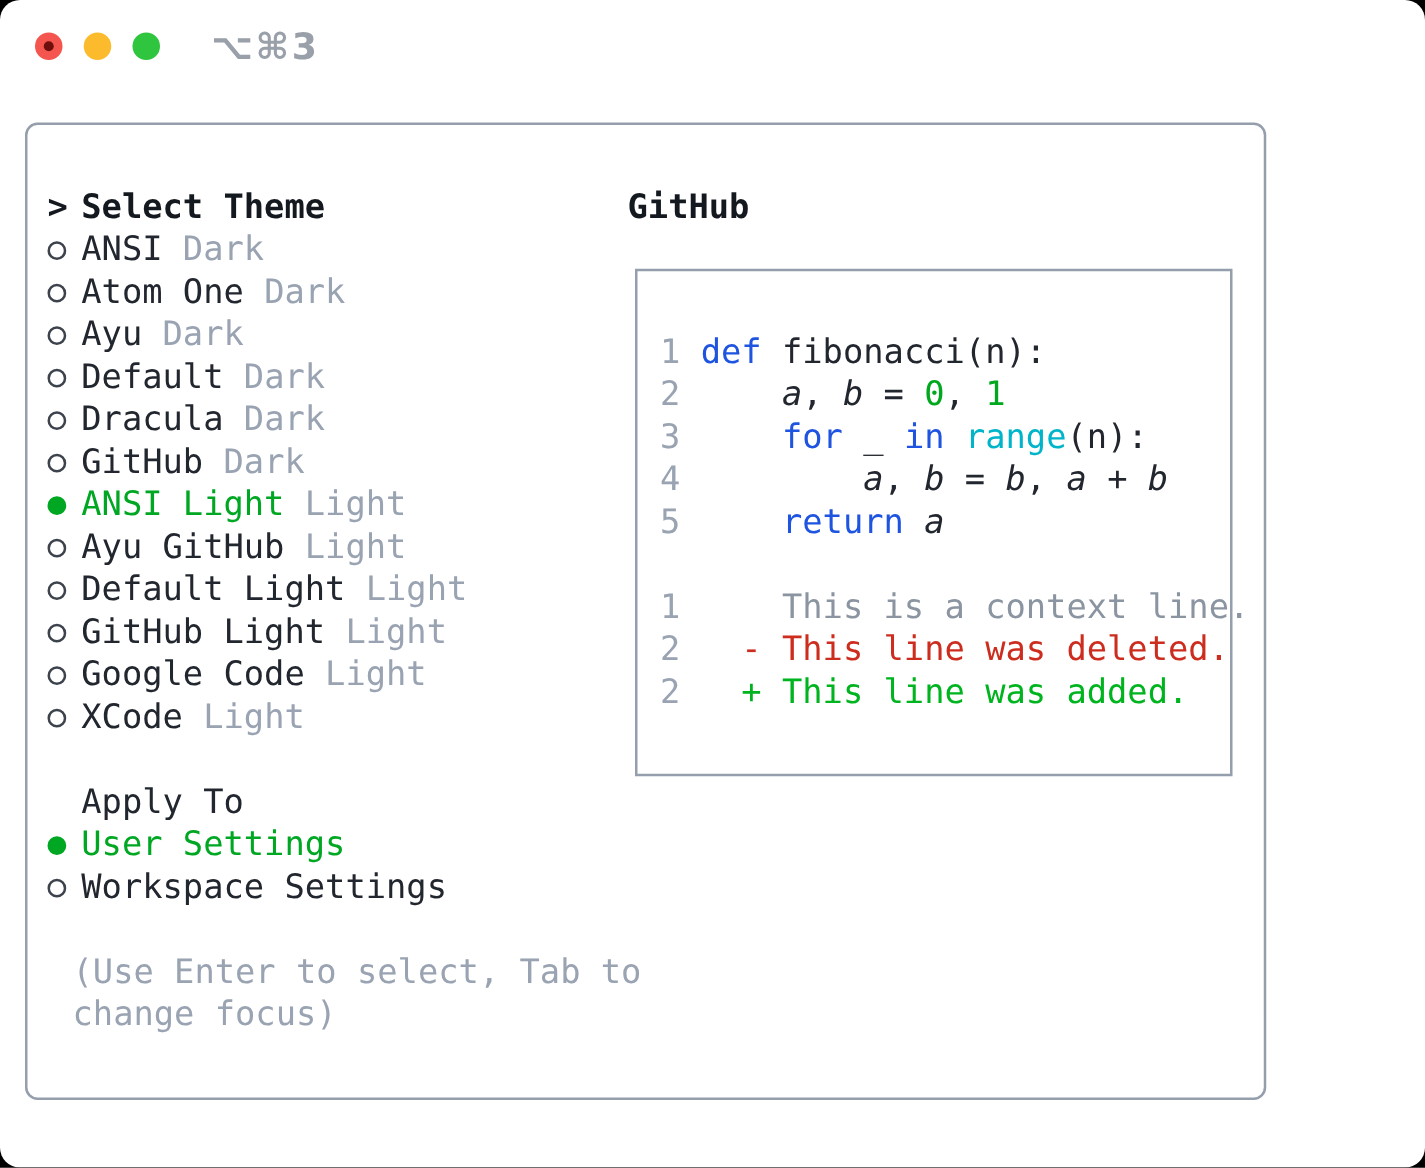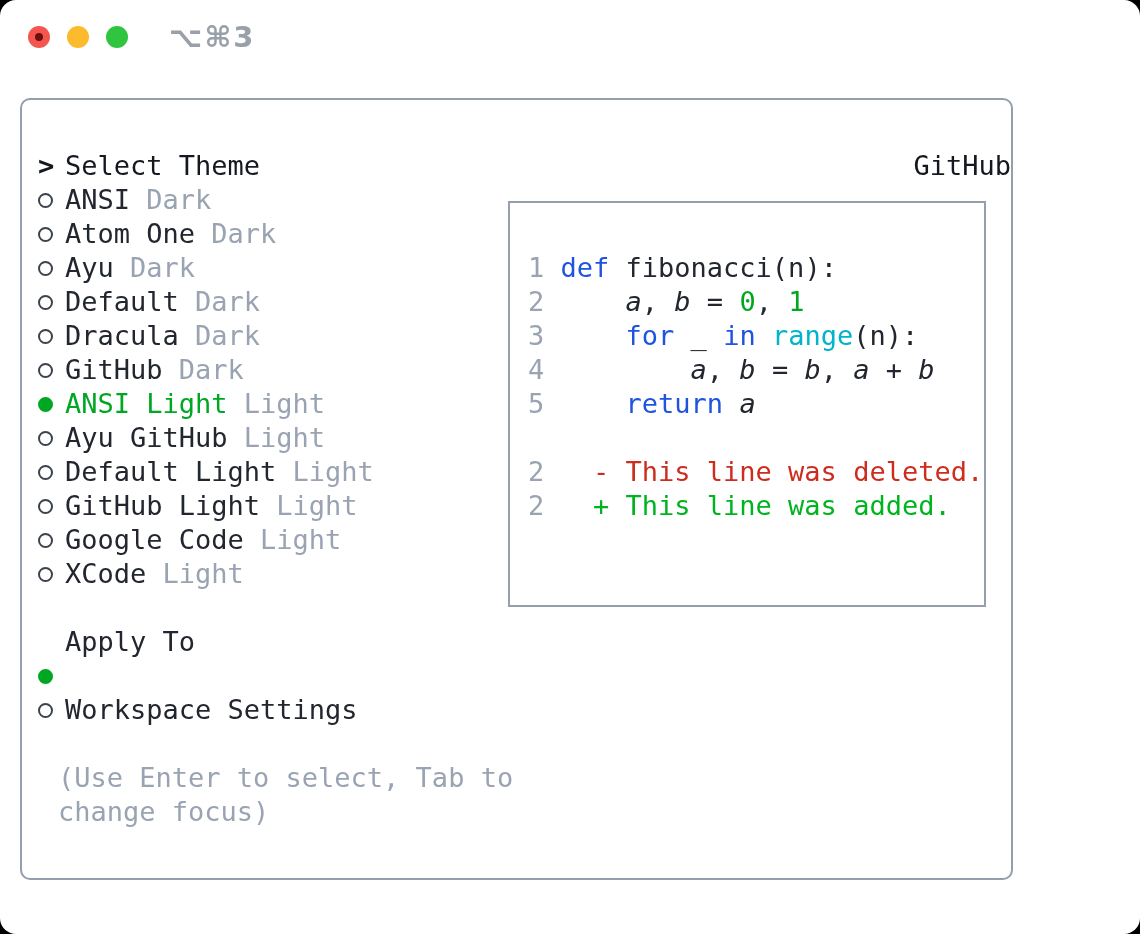--- a/index.html
+++ b/index.html
@@ -55,38 +55,38 @@
     border-radius:10px;
     padding:49px 0 0 16px;
     display:flex;
   }
   .col-left{width:464px;flex:none;}
   .col-right{flex:1;}
   .row{height:34px;line-height:34px;font-size:27px;white-space:pre;display:flex;}
   .blank{height:34px;}
   .marker-cell{width:27px;flex:none;display:inline-flex;align-items:center;}
   .chevron{font-weight:700;color:var(--ink-bold);}
-  .bold-title{font-weight:400;color:var(--ink-bold);text-align:right;}
+  .bold-title{font-weight:700;color:var(--ink-bold);}
   .radio{
     width:11px;height:11px;border-radius:50%;
     border:2px solid #3d434d;display:inline-block;
   }
   .radio.on{background:var(--accent-green);border-color:var(--accent-green);}
   .item-label{color:var(--ink);}
   .item-label.selected{color:var(--accent-green);}
   .item-tag{color:var(--muted-gray);}
   .plain-title{color:var(--ink);}
   .help{
     margin-top:34px;
     font-size:27px;line-height:34px;color:var(--muted-gray);white-space:pre;margin-left:20px;
   }
   
   .preview-title{height:34px;line-height:34px;font-size:27px;}
   .preview-box{
-    margin-top:18px;margin-left:6px;
+    margin-top:32px;margin-left:6px;
     width:478px;height:406px;
     box-sizing:border-box;
     border:2px solid var(--border-gray);
     padding:48px 0 0 18px;
   }
   .code-line,.diff-line{height:34px;line-height:34px;font-size:27px;white-space:pre;}
   .ln{color:var(--muted-gray);}
   .c-kw{color:var(--keyword-blue);}
   .c-fn{color:var(--builtin-cyan);}
   .c-num{color:var(--number-green);}
@@ -128,39 +128,40 @@
           <div class="row"><span class="marker-cell"><span class="radio"></span></span><span class="item-label">Google Code</span><span class="item-tag"> Light</span></div>
           <div class="row"><span class="marker-cell"><span class="radio"></span></span><span class="item-label">XCode</span><span class="item-tag"> Light</span></div>
         </div>
 
       <div class="blank"></div>
 
       <div class="row">
         <span class="marker-cell"></span><span class="plain-title">Apply To</span>
       </div>
       <div id="apply-list">
-          <div class="row"><span class="marker-cell"><span class="radio on"></span></span></div>
+          <div class="row"><span class="marker-cell"><span class="radio on"></span></span><span class="item-label selected">User Settings</span></div>
           <div class="row"><span class="marker-cell"><span class="radio"></span></span><span class="item-label">Workspace Settings</span></div>
         </div>
 
       <div class="help"><span>(Use Enter to select, Tab to</span><br><span>change focus)</span></div>
     </div>
 
     <div class="col-right">
       <div class="preview-title bold-title">GitHub</div>
       <div class="preview-box">
         <div id="code-block">
             <div class="code-line"><span class="ln">1</span> <span class="c-kw">def</span><span class="c-pl"> fibonacci(n):</span></div>
             <div class="code-line"><span class="ln">2</span> <span class="c-pl">    </span><span class="c-var">a</span><span class="c-pl">, </span><span class="c-var">b</span><span class="c-pl"> = </span><span class="c-num">0</span><span class="c-pl">, </span><span class="c-num">1</span></div>
             <div class="code-line"><span class="ln">3</span> <span class="c-pl">    </span><span class="c-kw">for</span><span class="c-pl"> _ </span><span class="c-kw">in</span><span class="c-pl"> </span><span class="c-fn">range</span><span class="c-pl">(n):</span></div>
             <div class="code-line"><span class="ln">4</span> <span class="c-pl">        </span><span class="c-var">a</span><span class="c-pl">, </span><span class="c-var">b</span><span class="c-pl"> = </span><span class="c-var">b</span><span class="c-pl">, </span><span class="c-var">a</span><span class="c-pl"> + </span><span class="c-var">b</span></div>
             <div class="code-line"><span class="ln">5</span> <span class="c-pl">    </span><span class="c-kw">return</span><span class="c-pl"> </span><span class="c-var">a</span></div>
           </div>
         <div class="blank"></div>
         <div id="diff-block">
+            <div class="diff-line"><span class="ln">1</span>   <span class="d-context">  This is a context line.</span></div>
             <div class="diff-line"><span class="ln">2</span>   <span class="d-deleted">- This line was deleted.</span></div>
             <div class="diff-line"><span class="ln">2</span>   <span class="d-added">+ This line was added.</span></div>
           </div>
       </div>
     </div>
 
   </div>
 </div>
 
 </body></html>

